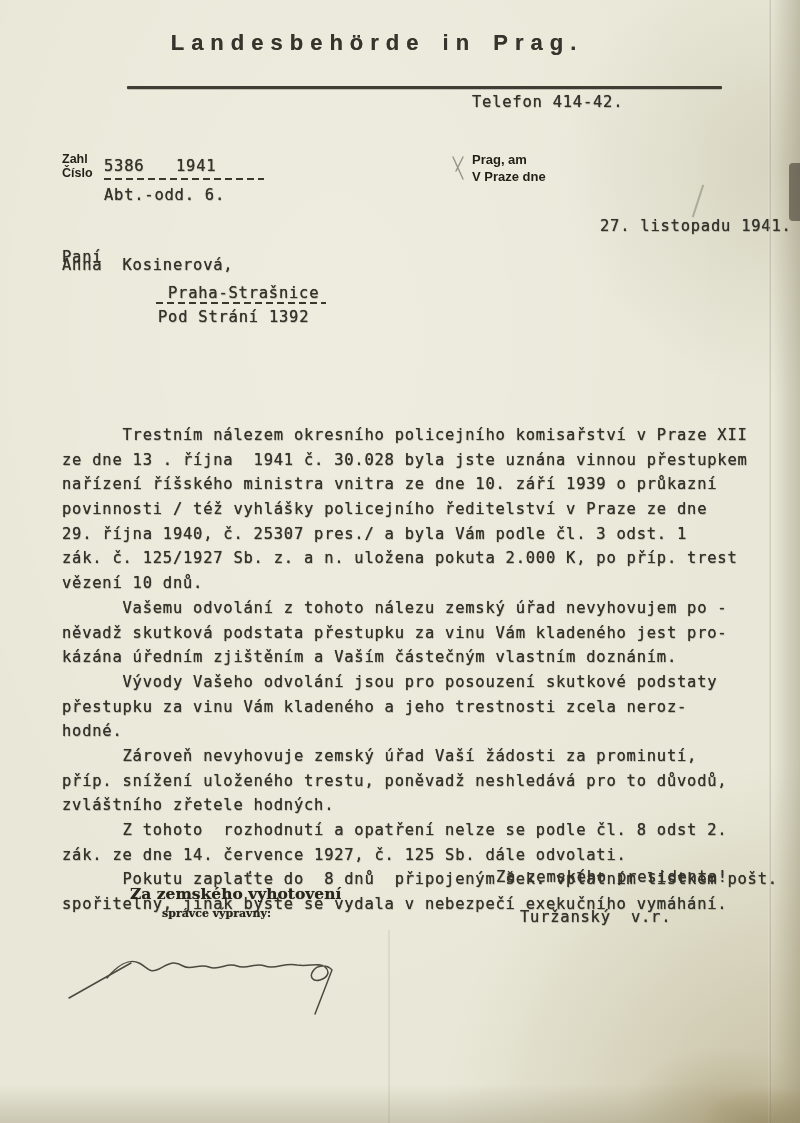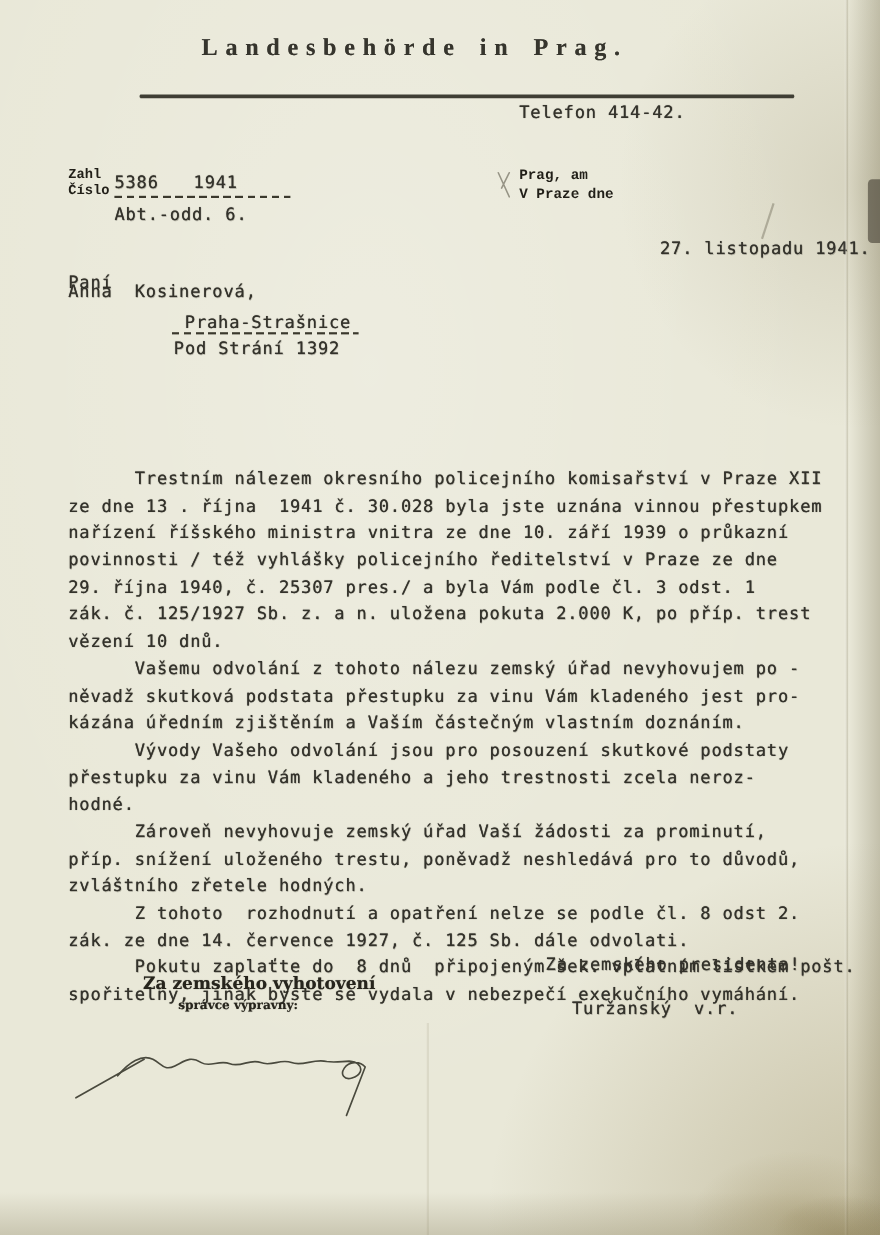--- a/index.html
+++ b/index.html
@@ -18,28 +18,28 @@
   .abs{position:absolute;}
   
   .typed{
     font-family:"DejaVu Sans Mono", monospace;
     font-size:15.5px; letter-spacing:0.75px; color:#33322b;
     white-space:pre;
     text-shadow:0 0 0.7px rgba(48,46,38,0.85), 0.5px 0.5px 0 rgba(48,46,38,0.22);
   }
   
   .printed{
-    font-family:Liberation Mono, monospace;
+    font-family:Liberation Sans, sans-serif;
     font-weight:bold; font-size:12.5px; color:#211f18; line-height:14px;
     white-space:pre;
     text-align:right;
   }
   .letterhead-line{
     left:0; width:724px; text-align:center; padding-left:30px; box-sizing:border-box;
-    font-family:Liberation Serif, serif;
+    font-family:Liberation Sans, sans-serif;
     font-weight:bold; font-size:22px; letter-spacing:7px; word-spacing:4px;
     color:#36352d; white-space:pre;
     text-shadow:0 0 0.6px rgba(54,53,45,0.7);
   }
   .rule{
     left:127px; top:86px; width:595px; height:3px; background:#3f3e34;
     border-radius:1px; box-shadow:0 0.5px 0.5px rgba(63,62,52,0.5);
   }
   .dashes{
     height:2px;

